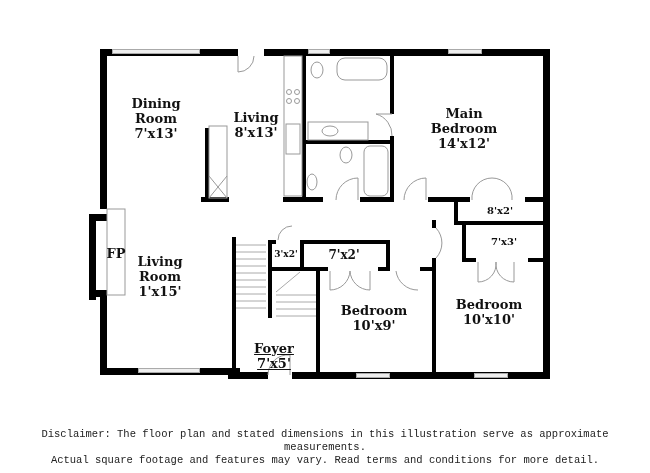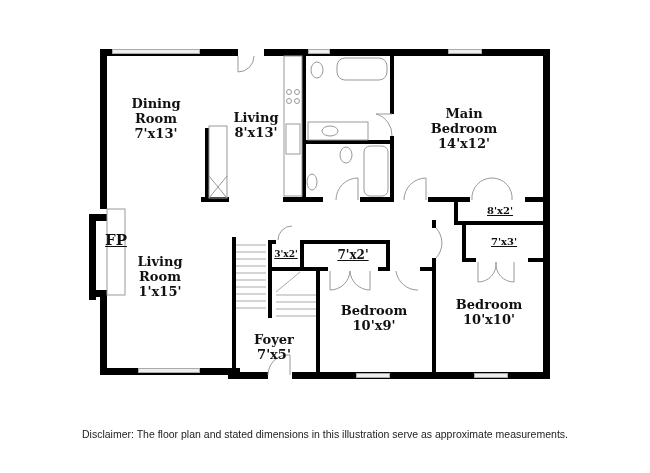--- a/index.html
+++ b/index.html
@@ -1,21 +1,21 @@
 <!DOCTYPE html>
 <html><head>
 <meta charset="utf-8">
 <style>
   html,body{margin:0;padding:0;background:#fff;}
   body{width:650px;height:473px;position:relative;overflow:hidden;font-family:"DejaVu Serif",serif;}
   .wall{position:absolute;background:#000;}
   .win{position:absolute;background:#eee;border:1px solid #aaa;box-sizing:border-box;}
   .label{position:absolute;text-align:center;font-weight:bold;font-size:13px;line-height:15px;color:#111;transform:translate(-50%,-50%);white-space:nowrap;}
-  .small{font-size:10px;line-height:12px;text-decoration:underline;}
-  .disclaimer{position:absolute;left:0;width:650px;top:428px;text-align:center;font-size:10.5px;line-height:13px;color:#222;font-family:Liberation Sans, sans-serif;}
+  .small{font-size:10px;line-height:12px;}
+  .disclaimer{position:absolute;left:0;width:650px;top:428px;text-align:center;font-size:10.5px;line-height:13px;color:#222;font-family:Liberation Mono, monospace;}
   svg{position:absolute;left:0;top:0;}
 </style>
 </head>
 <body>
 
 <div class="wall" style="left:100px;top:49px;width:138px;height:7px;"></div>
 <div class="wall" style="left:264px;top:49px;width:284px;height:7px;"></div>
 <div class="wall" style="left:100px;top:49px;width:7px;height:160px;"></div>
 <div class="wall" style="left:100px;top:290px;width:7px;height:84px;"></div>
 <div class="wall" style="left:89px;top:214px;width:7px;height:86px;"></div>
@@ -131,32 +131,33 @@
   <div>Main</div>
   <div>Bedroom</div>
   <div>14'x12'</div>
 </div>
 <div class="label small" style="left:500px;top:211px;">8'x2'</div>
 <div class="label" style="left:160px;top:276px;">
   <div>Living</div>
   <div>Room</div>
   <div>1'x15'</div>
 </div>
-<div class="label small" style="left:116px;top:240px;font-size:15px;">FP</div>
+<div class="label small" style="left:116px;top:254px;font-size:13px;">FP</div>
 <div class="label small" style="left:286px;top:254px;font-size:9px;">3'x2'</div>
-<div class="label small" style="left:344px;top:255px;font-size:12px;margin-left:9px;">7'x2'</div>
+<div class="label small" style="left:344px;top:255px;font-size:12px;">7'x2'</div>
 <div class="label small" style="left:504px;top:242px;font-size:10px;">7'x3'</div>
 <div class="label" style="left:374px;top:318px;">
   <div>Bedroom</div>
   <div>10'x9'</div>
 </div>
 <div class="label" style="left:489px;top:312px;">
   <div>Bedroom</div>
   <div>10'x10'</div>
 </div>
-<div class="label" style="left:274px;top:347px;">
+<div class="label" style="left:274px;top:356px;text-decoration:underline;">
   <div>Foyer</div>
   <div>7'x5'</div>
 </div>
 
 <div class="disclaimer">
   <div>Disclaimer: The floor plan and stated dimensions in this illustration serve as approximate measurements.</div>
+  <div>Actual square footage and features may vary. Read terms and conditions for more detail.</div>
 </div>
 
 </body></html>

